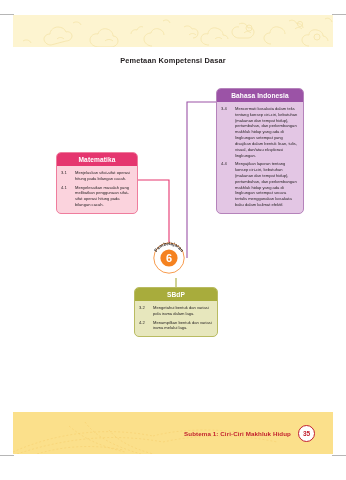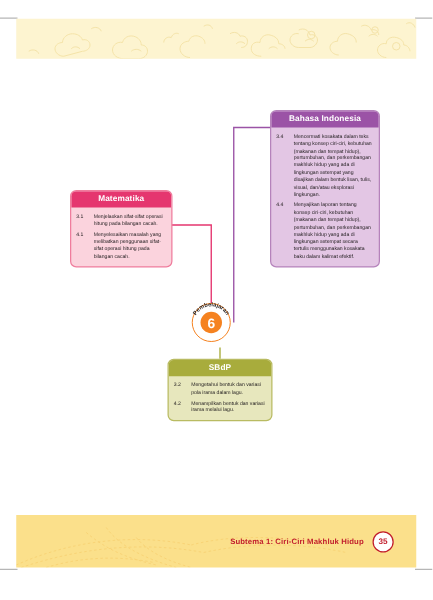--- a/index.html
+++ b/index.html
@@ -206,20 +206,21 @@
         <path d="M296 31c-4 0-7-3-7-6s3-6 7-5c0-4 4-6 8-5s6 3 6 6c3 0 5 3 5 5"></path>
         <circle cx="304" cy="22" r="3"></circle>
         <path d="M10 26c3-2 7-1 8 2"></path>
         <path d="M60 8c3-2 7-1 8 2"></path>
         <path d="M150 6c3-2 6-1 7 2"></path>
         <path d="M312 4c3-2 6 0 7 3"></path>
       </g>
     </svg>
   </div>
 
+  <div class="page-title">Pemetaan Kompetensi Dasar</div>
 
   <div class="map">
 
     <svg class="connectors" viewBox="0 0 346 290">
 
       <path d="M216 22 H187 V178" fill="none" stroke="#9b53a6" stroke-width="1.1"></path>
 
       <path d="M136 100 H169 V178" fill="none" stroke="#e5366f" stroke-width="1.1"></path>
 
       <path d="M176 198 V207" fill="none" stroke="#a8ac3c" stroke-width="1.1"></path>

